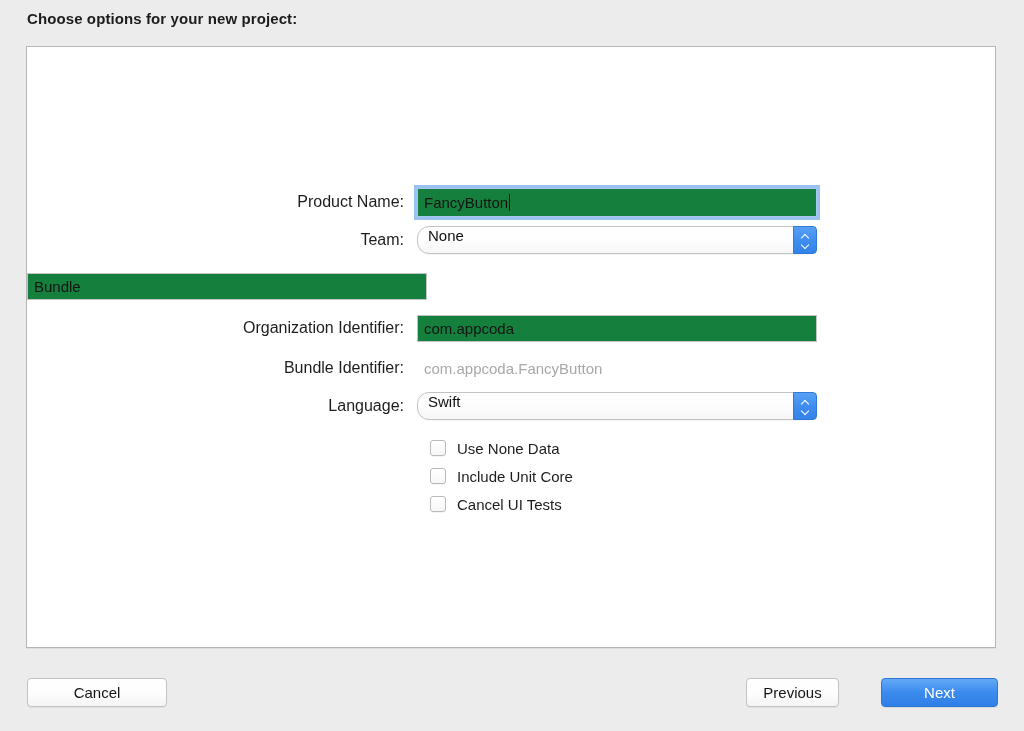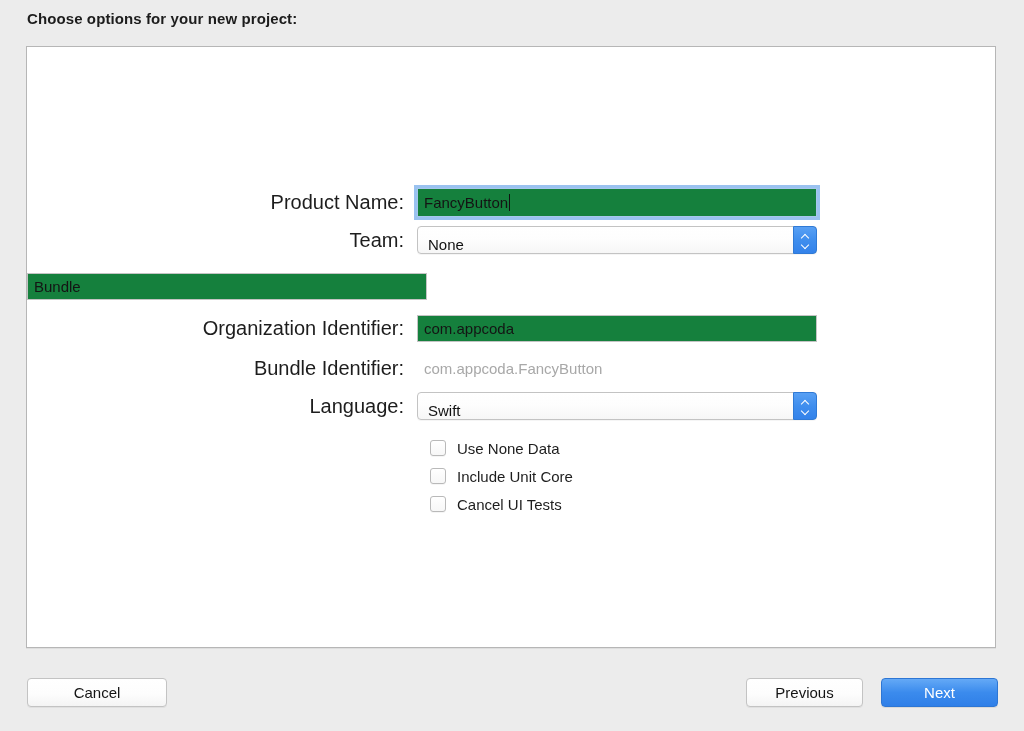--- a/index.html
+++ b/index.html
@@ -46,21 +46,21 @@
     width: 100%;
     height: 30px;
     display: flex;
     align-items: center;
   }
   .row-label {
     width: 390px;
     text-align: right;
     padding-right: 13px;
     box-sizing: border-box;
-    font-size: 20px;
+    font-size: 16px;
     color: #1d1d1d;
     white-space: nowrap;
   }
   .row-control {
     position: relative;
     flex: 0 0 auto;
   }
 
   
   .text-field {
@@ -105,24 +105,24 @@
     white-space: nowrap;
   }
 
   
   .popup {
     width: 400px;
     height: 28px;
     box-sizing: border-box;
     position: relative;
     border: 1px solid #c3c3c3;
-    border-radius: 4px;
+    border-radius: 12px;
     background: linear-gradient(to bottom, #ffffff 0%, #fdfdfd 50%, #f6f6f6 100%);
     display: flex;
-    align-items: flex-end;
+    align-items: flex-start;
     box-shadow: 0 1px 0 rgba(0,0,0,0.04);
   }
   .popup-value {
     font-size: 15px;
     color: #111111;
     padding-left: 10px;
     white-space: nowrap;
   }
   .stepper {
     position: absolute;
@@ -209,21 +209,21 @@
     color: #141414;
     box-shadow: 0 1px 0 rgba(0,0,0,0.05);
   }
   .btn-primary {
     background: linear-gradient(to bottom, #64a9f6 0%, #3b8bed 50%, #2f7fe8 100%);
     border: 1px solid #2d76d4;
     color: #ffffff;
     box-shadow: 0 1px 0 rgba(0,0,0,0.08);
   }
   #cancel-button  { left: 27px;  top: 678px; width: 140px; }
-  #previous-button{ left: 746px; top: 678px; width: 117px; text-align: center; }
+  #previous-button{ left: 746px; top: 678px; width: 93px; text-align: center; }
   #next-button    { left: 881px; top: 678px; width: 117px; }
 </style>
 </head>
 <body>
 
 <div class="sheet-heading">Choose options for your new project:</div>
 
 <div class="content-panel">
 
   <div class="form-row" style="top: 140px;">

